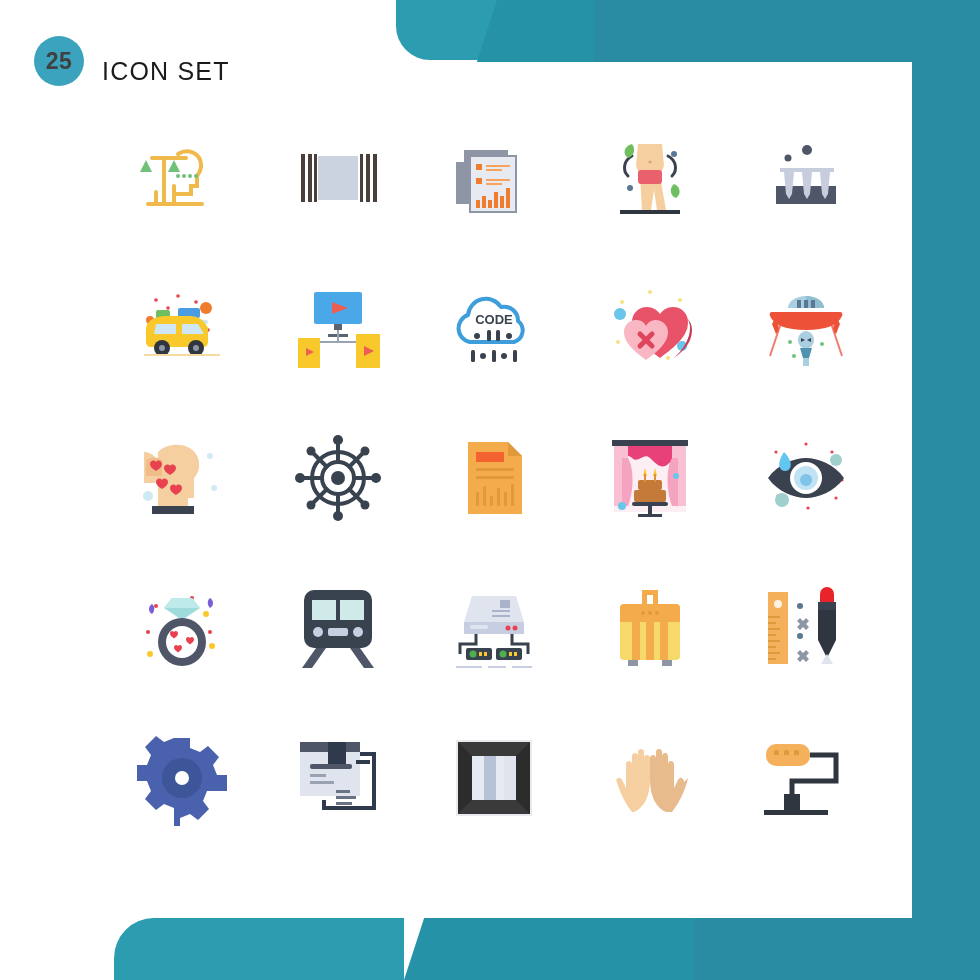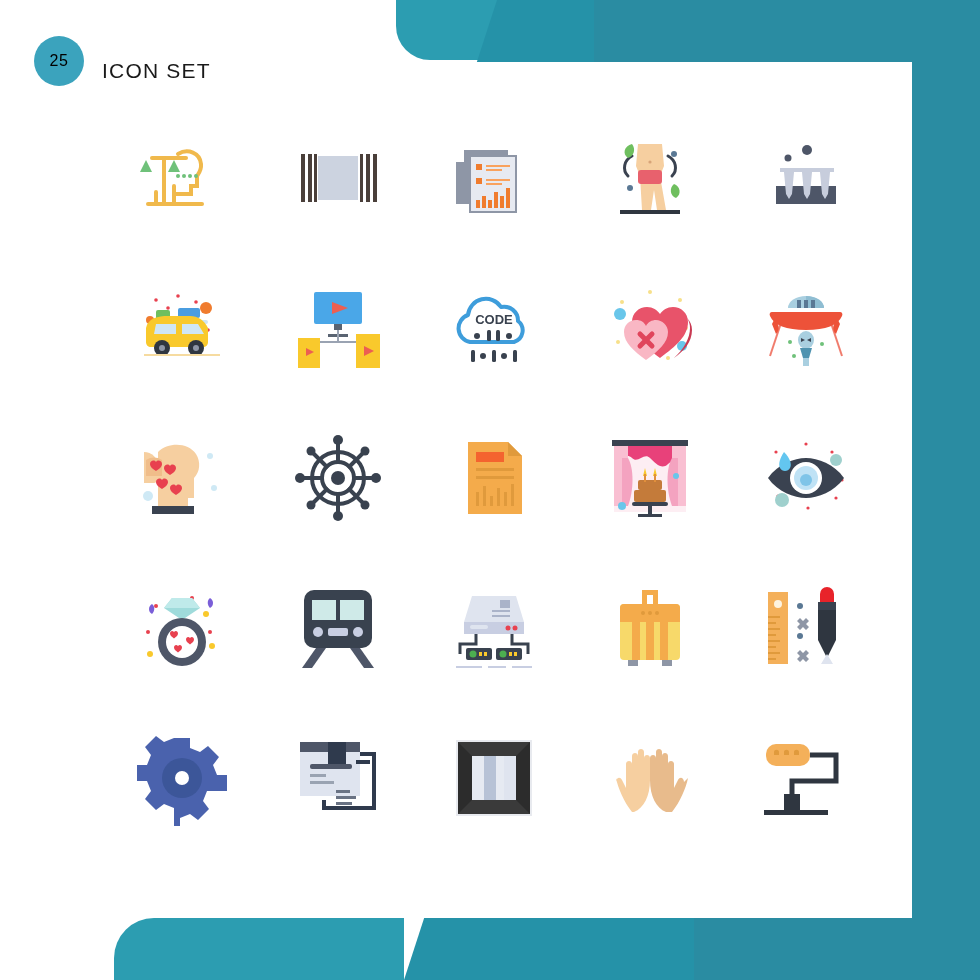--- a/index.html
+++ b/index.html
@@ -74,30 +74,30 @@
     left: 34px; top: 36px;
     display: flex;
     align-items: center;
     gap: 18px;
     z-index: 6;
   }
   .count-badge {
     width: 50px; height: 50px;
     border-radius: 50%;
     background: #3ba3bd;
-    color: #000000;
+    color: #404040;
     display: flex;
     align-items: center;
     justify-content: center;
-    font-size: 16px;
-    font-weight: normal;
+    font-size: 23px;
+    font-weight: bold;
     letter-spacing: .5px;
   }
   .header-title {
-    font-size: 21px;
+    font-size: 25px;
     color: #1a1a1a;
     letter-spacing: 1.2px;
     text-transform: uppercase;
     margin-top: 20px;
   }
 
   
   .grid {
     position: absolute;
     left: 104px; top: 130px;

